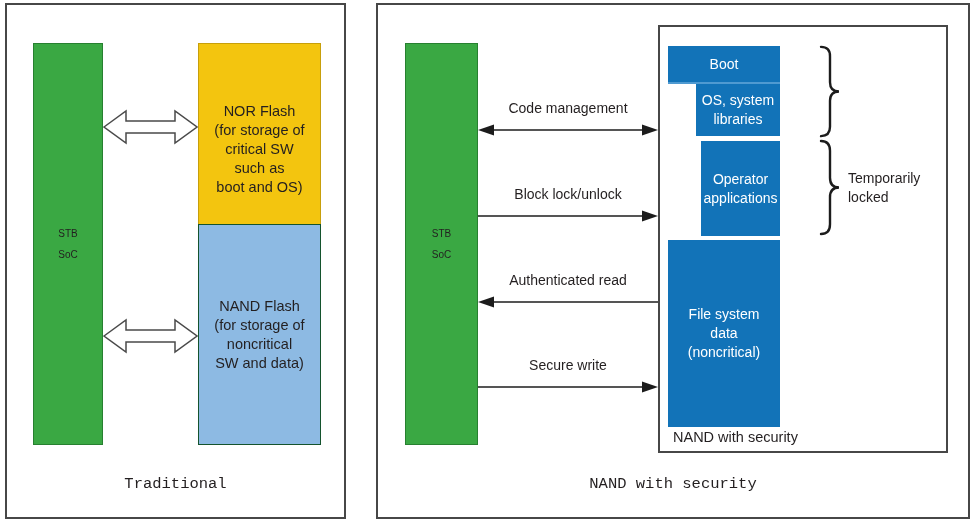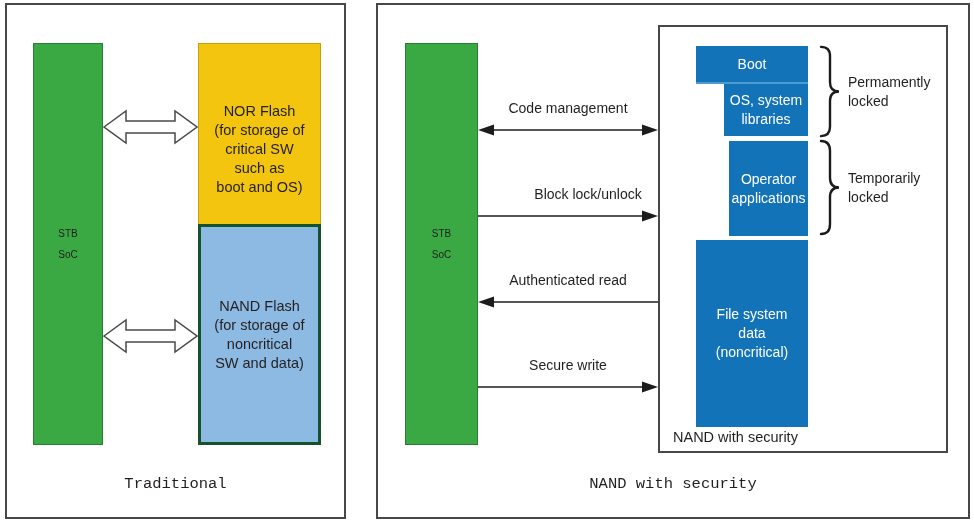--- a/index.html
+++ b/index.html
@@ -14,49 +14,49 @@
   .panel-right{left:376px;width:594px;}
   .block{position:absolute;box-sizing:border-box;display:flex;align-items:center;justify-content:center;
          text-align:center;white-space:pre-line;}
   .soc-block{background:var(--soc-green);border:1px solid #278030;color:var(--text-dark);
              font-size:10px;line-height:21px;top:38px;height:402px;}
   .panel-left .soc-block{left:26px;width:70px;}
   .panel-right .soc-block{left:27px;width:73px;}
   .nor-block{left:191px;top:38px;width:123px;height:213px;background:var(--nor-yellow);
              border:1px solid #c79f0b;font-size:14.5px;line-height:19px;}
   .nandlite-block{left:191px;top:219px;width:123px;height:221px;background:var(--nand-light-blue);
-             border:3px solid #14532d;font-size:14.5px;line-height:19px;}
+             border:1px solid #14532d;font-size:14.5px;line-height:19px;}
   .caption{position:absolute;left:0;right:0;top:470px;text-align:center;font-size:15.5px;font-family:Liberation Mono, monospace;}
   .block-arrow{position:absolute;left:96px;width:95px;height:40px;}
   .block-arrow svg{display:block;width:95px;height:40px;}
   .ba-1{top:102px;} .ba-2{top:311px;}
   
   .nand-container{position:absolute;left:280px;top:20px;width:290px;height:428px;
                   border:2px solid #474747;background:#fff;box-sizing:border-box;}
-  .stack{position:absolute;left:36px;top:19px;width:112px;}
+  .stack{position:absolute;left:8px;top:19px;width:112px;}
   .seg{background:var(--secure-blue);color:var(--text-light);display:flex;align-items:center;justify-content:center;
        text-align:center;white-space:pre-line;font-size:14px;line-height:19px;box-sizing:border-box;}
   .seg-boot{height:38px;border-bottom:2px solid #4f9ad1;}
   .seg-os{height:52px;margin-left:28px;}
   .seg-operator{height:95px;margin-left:33px;}
   .seg-file{height:187px;}
   .seg-gap1{height:5px;} .seg-gap2{height:4px;}
   .container-label{position:absolute;left:13px;bottom:6px;font-size:14.5px;white-space:nowrap;}
   .brace{position:absolute;left:158px;width:24px;}
   .brace svg{display:block;width:100%;height:100%;}
   .brace-1{top:18px;height:93px;}
   .brace-2{top:112px;height:97px;}
   .lock-label{position:absolute;left:188px;width:106px;font-size:14px;line-height:19px;
               display:flex;align-items:center;}
   .lock-1{top:18px;height:93px;}
   .lock-2{top:112px;height:97px;}
   .flow{position:absolute;left:100px;width:180px;height:38px;}
   .flow .flow-label{position:absolute;left:0;right:0;top:0;text-align:center;font-size:14px;white-space:nowrap;}
   .flow svg{position:absolute;left:0;bottom:0;width:180px;height:16px;display:block;}
-  .flow-1{top:95px;} .flow-2{top:181px;padding-left:40px;} .flow-3{top:267px;} .flow-4{top:352px;}
+  .flow-1{top:95px;} .flow-2{top:181px;} .flow-3{top:267px;} .flow-4{top:352px;}
   .aline{stroke:#1c1c1c;stroke-width:1.4;}
   .ahead{fill:#1c1c1c;}
   .outline-arrow{fill:#ffffff;stroke:#4a4a4a;stroke-width:1.5;stroke-linejoin:miter;}
   .brace-path{fill:none;stroke:#1c1c1c;stroke-width:2.4;stroke-linecap:round;}
 </style>
 </head>
 <body>
 
 <div class="canvas">
 
@@ -140,21 +140,20 @@
         <svg viewBox="0 0 24 100" preserveAspectRatio="none">
           <path class="brace-path" vector-effect="non-scaling-stroke" d="M3,2 Q12,2 12,12 L12,40 Q12,50 21,50 Q12,50 12,60 L12,88 Q12,98 3,98"></path>
         </svg>
       </div>
       <div class="brace brace-2">
         <svg viewBox="0 0 24 100" preserveAspectRatio="none">
           <path class="brace-path" vector-effect="non-scaling-stroke" d="M3,2 Q12,2 12,12 L12,40 Q12,50 21,50 Q12,50 12,60 L12,88 Q12,98 3,98"></path>
         </svg>
       </div>
 
-      <div class="lock-label lock-1">Permamently locked</div>
       <div class="lock-label lock-2">Temporarily locked</div>
 
       <div class="container-label">NAND with security</div>
     </div>
 
     <div class="caption">NAND with security</div>
   </div>
 
 </div>
 

